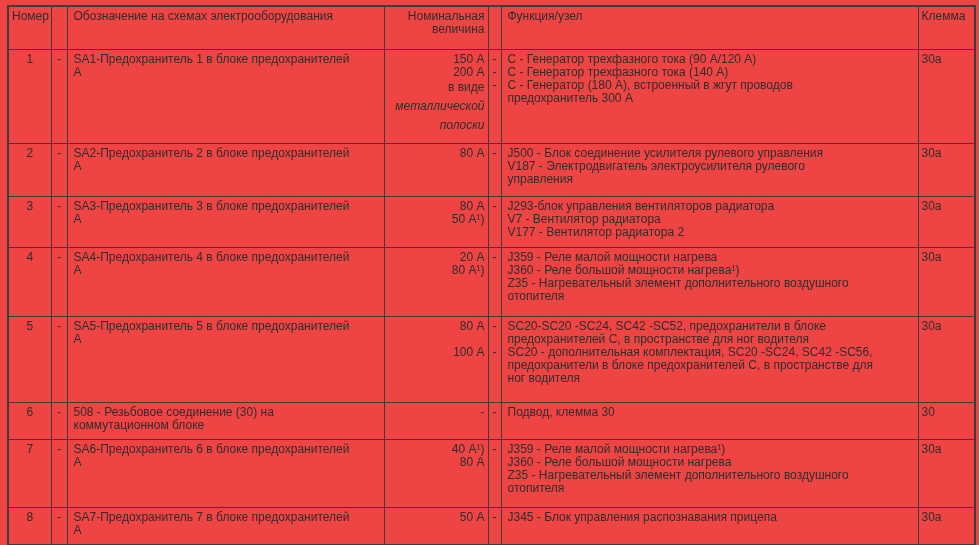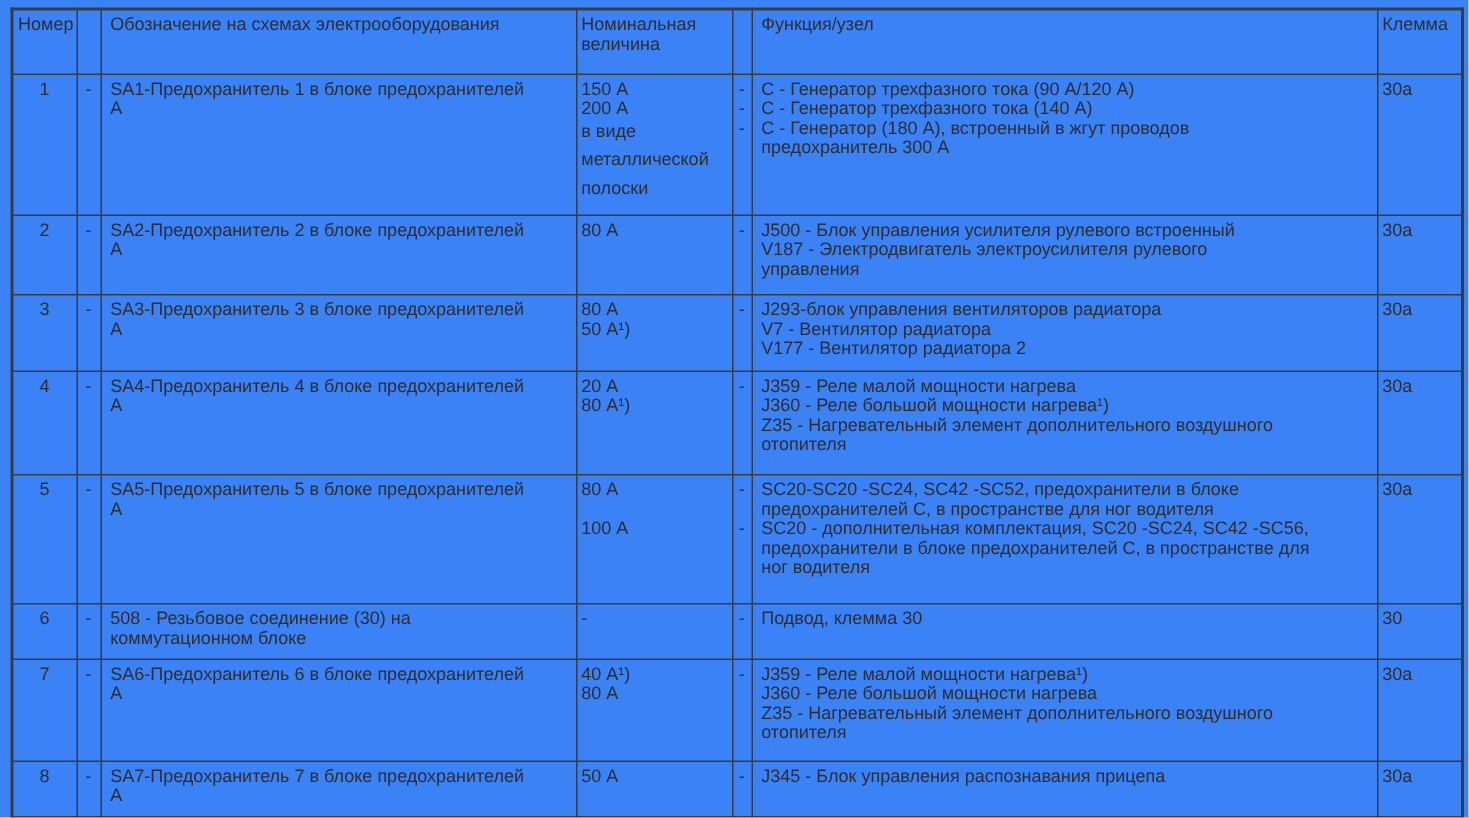--- a/index.html
+++ b/index.html
@@ -1,40 +1,40 @@
 <!DOCTYPE html>
 <html><head>
 <meta charset="utf-8">
 <style>
   html,body{margin:0;padding:0;background:#ffffff;}
   body{font-family:"Liberation Sans","DejaVu Sans",sans-serif;color:#2e2e2e;}
-  .page{width:979px;height:545px;box-sizing:border-box;padding:5px 0 0 7px;background:#3b82f6;overflow:hidden;}
+  .page{width:979px;height:545px;box-sizing:border-box;padding:5px 0 0 7px;background:#ef4444;overflow:hidden;}
   table.fuse-table{border-collapse:collapse;table-layout:fixed;width:967px;border:2px solid #3c3c3c;}
   th,td{border:1px solid #3c3c3c;vertical-align:top;padding:3px 3px;font-size:12px;line-height:13px;font-weight:normal;overflow:hidden;}
   th{height:36px;}
   .c-num,.h-num{text-align:center;}
   .c-dash,.h-dash{text-align:center;padding-left:1px;padding-right:1px;}
   .c-desig,.h-desig{text-align:left;padding-left:6px;padding-right:4px;}
-  .c-nom,.h-nom{text-align:left;}
+  .c-nom,.h-nom{text-align:right;}
   .c-func,.h-func{text-align:left;padding-left:6px;padding-right:2px;}
   .c-term,.h-term{text-align:left;}
   .line{min-height:13px;white-space:nowrap;}
   .c-nom .line,.c-dash2 .line{white-space:nowrap;}
   
   tbody tr:nth-child(1){height:94px;}
   tbody tr:nth-child(2){height:53px;}
   tbody tr:nth-child(3){height:51px;}
   tbody tr:nth-child(4){height:69px;}
   tbody tr:nth-child(5){height:86px;}
   tbody tr:nth-child(6){height:37px;}
   tbody tr:nth-child(7){height:68px;}
   tbody tr:nth-child(8){height:37px;}
   
   tbody tr:nth-child(1) .c-nom .line:nth-child(3){padding-top:2px;}
-  tbody tr:nth-child(1) .c-nom .line:nth-child(n+4){padding-top:6px;}
+  tbody tr:nth-child(1) .c-nom .line:nth-child(n+4){padding-top:6px;font-style:italic;}
 </style>
 </head>
 <body>
 
 <div class="page">
   <table class="fuse-table">
     <colgroup>
       <col style="width:43px">
       <col style="width:16px">
       <col style="width:317px">
@@ -92,21 +92,21 @@
           </td>
     <td class="c-nom">
             <div class="line">80 А</div>
           </td>
     <td class="c-dash c-dash2">
             <div class="line">-</div>
             <div class="line"></div>
             <div class="line"></div>
           </td>
     <td class="c-func">
-            <div class="line">J500 - Блок управления усилителя рулевого встроенный</div>
+            <div class="line">J500 - Блок соединение усилителя рулевого управления</div>
             <div class="line">V187 - Электродвигатель электроусилителя рулевого</div>
             <div class="line">управления</div>
           </td>
     <td class="c-term">30а</td>
   </tr>
         <tr>
     <td class="c-num">3</td>
     <td class="c-dash">-</td>
     <td class="c-desig">
             <div class="line">SA3-Предохранитель 3 в блоке предохранителей</div>

